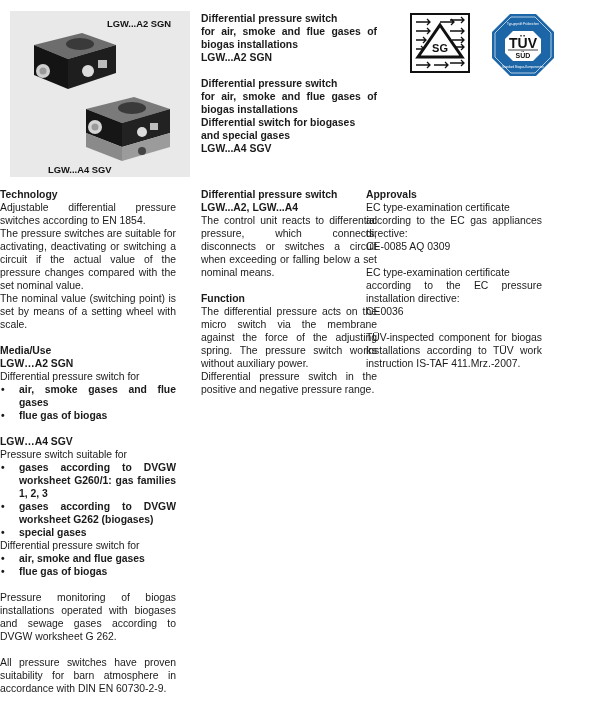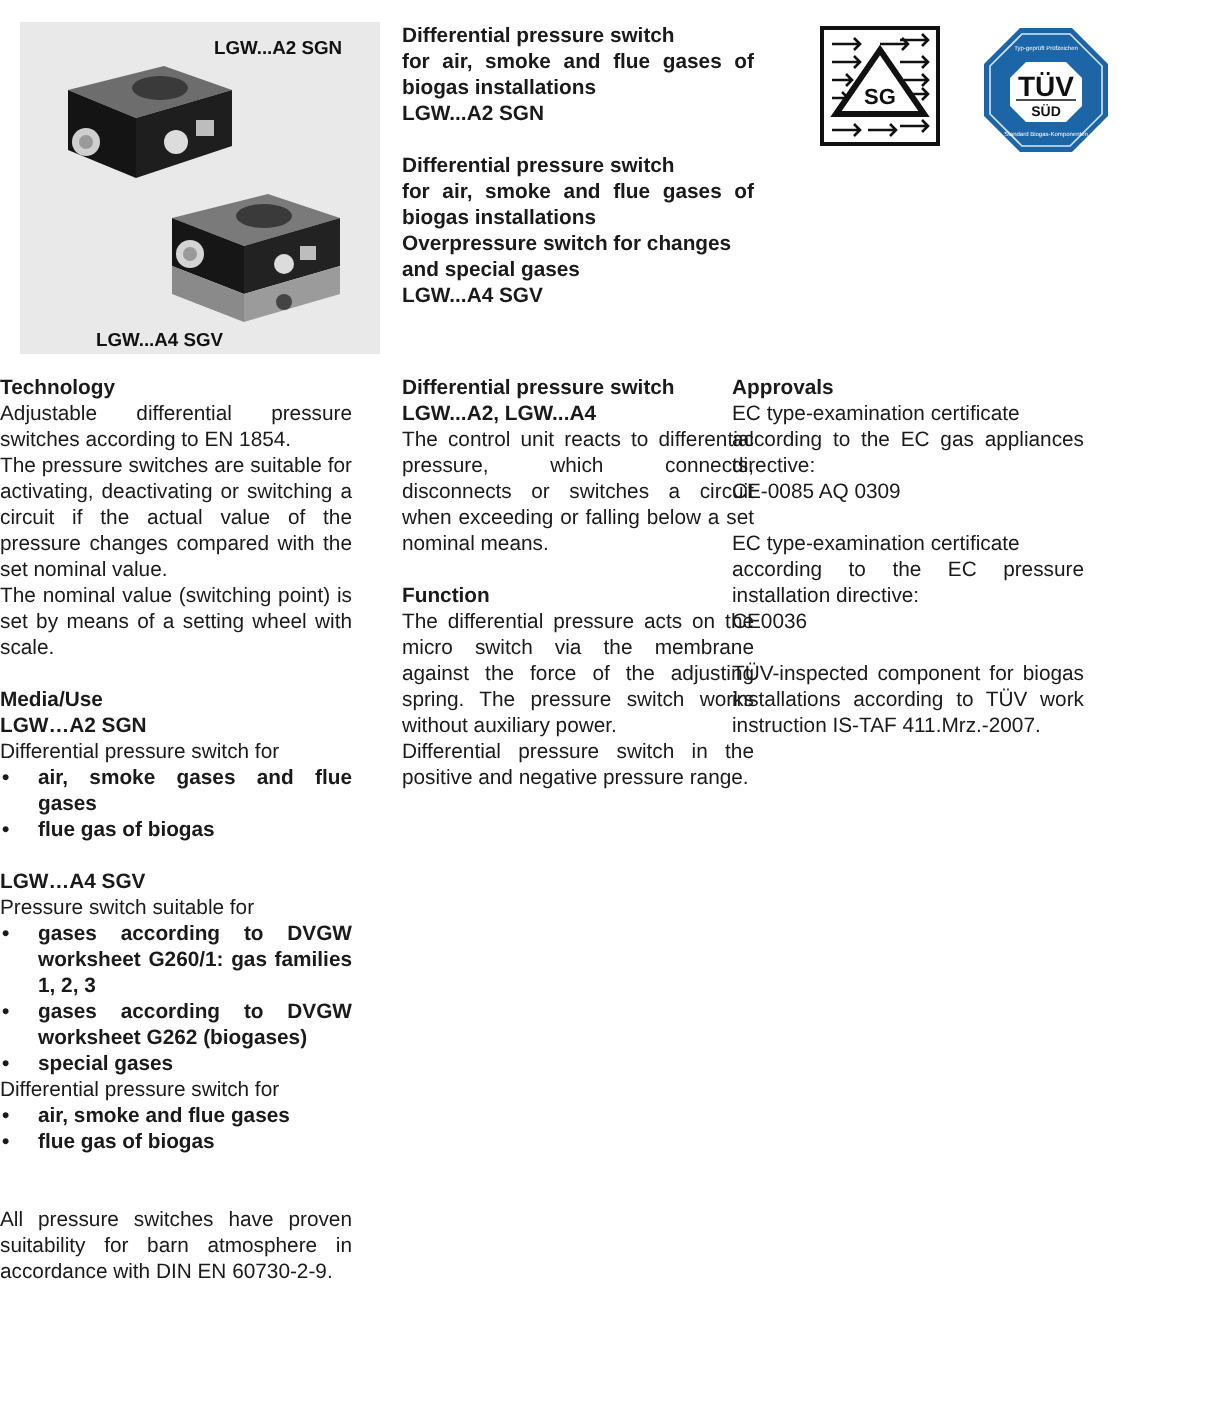--- a/index.html
+++ b/index.html
@@ -68,21 +68,21 @@
 
 <div class="col" id="header-desc">
   <p>Differential pressure switch</p>
   <p class="just" style="text-align-last:justify;">for air, smoke and flue gases of</p>
   <p>biogas installations</p>
   <p>LGW...A2 SGN</p>
   <div class="gap"></div>
   <p>Differential pressure switch</p>
   <p class="just" style="text-align-last:justify;">for air, smoke and flue gases of</p>
   <p>biogas installations</p>
-  <p>Overpressure switch for changes</p>
+  <p>Differential switch for biogases</p>
   <p>and special gases</p>
   <p>LGW...A4 SGV</p>
 </div>
 
 <svg id="sg-logo" viewBox="0 0 60 60">
   <rect x="1" y="1" width="58" height="58" fill="#fff" stroke="#111" stroke-width="2"></rect>
   <g stroke="#111" stroke-width="1.3" fill="none">
     <path d="M6 9 H20 M17 6 L20 9 L17 12"></path>
     <path d="M30 9 H44 M41 6 L44 9 L41 12"></path>
     <path d="M40 7 H54 M51 4 L54 7 L51 10"></path>
@@ -131,20 +131,21 @@
     <li>gases according to DVGW worksheet G260/1: gas families 1, 2, 3</li>
     <li>gases according to DVGW worksheet G262 (biogases)</li>
     <li>special gases</li>
   </ul>
   <p>Differential pressure switch for</p>
   <ul>
     <li>air, smoke and flue gases</li>
     <li>flue gas of biogas</li>
   </ul>
   <div class="gap"></div>
+  <p>Pressure monitoring of biogas installations operated with biogases and sewage gases according to DVGW worksheet G 262.</p>
   <div class="gap"></div>
   <p>All pressure switches have proven suitability for barn atmosphere in accordance with DIN EN 60730-2-9.</p>
 </div>
 
 <div class="col just" id="col2">
   <p class="b">Differential pressure switch</p>
   <p class="b">LGW...A2, LGW...A4</p>
   <p>The control unit reacts to differential pressure, which connects, disconnects or switches a circuit when exceeding or falling below a set nominal means.</p>
   <div class="gap"></div>
   <p class="b">Function</p>

